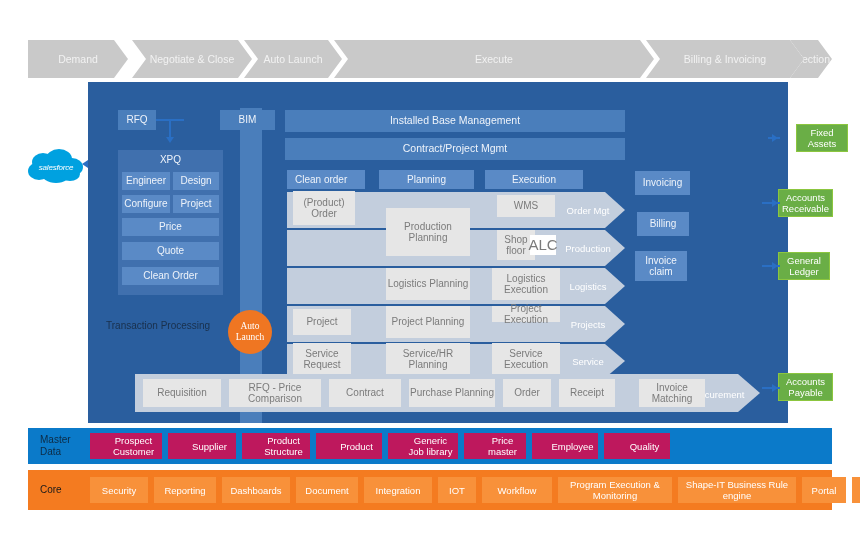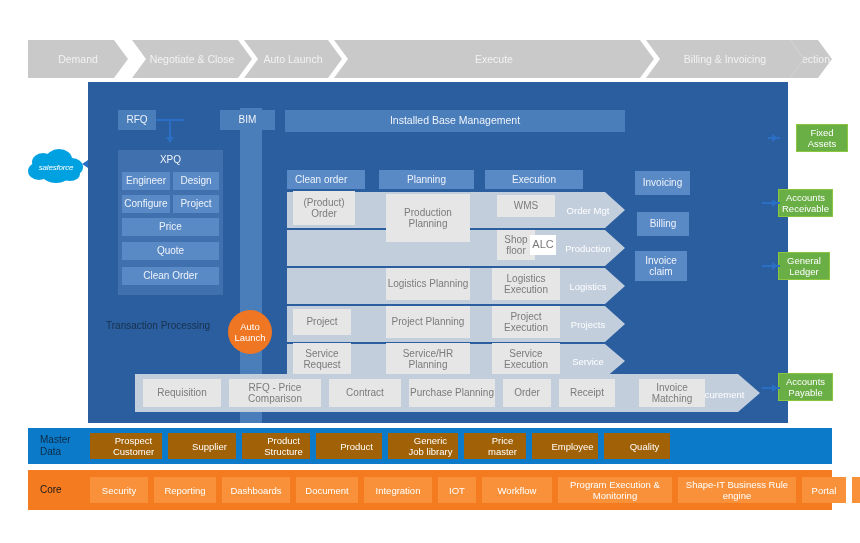--- a/index.html
+++ b/index.html
@@ -76,21 +76,21 @@
     font-size: 10px;
   }
   .bx-gray {
     background: #e6e6e6;
     color: #7b7b7b;
     font-size: 10px;
   }
   .bx-white {
     background: #ffffff;
     color: #7b7b7b;
-    font-size: 11px;
+    font-size: 15px;
   }
   .bx-green {
     background: #6aae46;
     color: #ffffff;
     font-size: 9.5px;
     border: 1px solid #8cc63f;
   }
 
   
   .xpq-box {
@@ -146,20 +146,21 @@
     border-radius: 50%;
     background: #ef7622;
     color: #ffffff;
     font-size: 9.5px;
     display: flex;
     flex-direction: column;
     align-items: center;
     justify-content: center;
     line-height: 11px;
     text-align: center;
+    font-family: Liberation Serif, serif;
   }
 
   
   .sf-cloud {
     position: absolute;
     left: 26px; top: 148px;
     width: 60px; height: 38px;
   }
   .sf-text {
     position: absolute;
@@ -223,21 +224,21 @@
     margin-right: 6px;
     display: flex;
     align-items: center;
     justify-content: center;
     text-align: center;
     color: #ffffff;
     font-size: 9.5px;
     line-height: 11px;
     padding: 0 5px;
   }
-  .chip-md { background: #a16207; padding-left: 20px; }
+  .chip-md { background: #be185d; padding-left: 20px; }
   .chip-core { background: #f8913a; }
 </style>
 </head>
 <body>
 
 <div id="canvas">
 
   <div class="phase-ribbon">
     <div class="phase chev" style="left:0px;width:100px;">
       <span class="phase-label">Demand</span>
@@ -312,20 +313,23 @@
   <div class="bx bx-blue-lite" style="left:122px;top:242px;width:97px;height:18px;">
     <span>Quote</span>
   </div>
   <div class="bx bx-blue-lite" style="left:122px;top:267px;width:97px;height:18px;">
     <span>Clean Order</span>
   </div>
 
   <div class="bx bx-blue" style="left:285px;top:110px;width:340px;height:22px;font-size:10.5px;">
     <span>Installed Base Management</span>
   </div>
+  <div class="bx bx-blue" style="left:285px;top:138px;width:340px;height:22px;font-size:10.5px;">
+    <span>Contract/Project Mgmt</span>
+  </div>
 
   <div class="bx bx-blue-lite" style="left:287px;top:170px;width:78px;height:19px;justify-content:flex-start;padding-left:8px;">
     <span>Clean order</span>
   </div>
   <div class="bx bx-blue-lite" style="left:379px;top:170px;width:95px;height:19px;">
     <span>Planning</span>
   </div>
   <div class="bx bx-blue-lite" style="left:485px;top:170px;width:98px;height:19px;">
     <span>Execution</span>
   </div>
@@ -338,21 +342,21 @@
 
   <div class="band-label" style="left:558px;top:205px;width:60px;">Order Mgt</div>
   <div class="band-label" style="left:558px;top:243px;width:60px;">Production</div>
   <div class="band-label" style="left:558px;top:281px;width:60px;">Logistics</div>
   <div class="band-label" style="left:558px;top:319px;width:60px;">Projects</div>
   <div class="band-label" style="left:558px;top:356px;width:60px;">Service</div>
 
   <div class="bx bx-gray" style="left:293px;top:191px;width:62px;height:34px;flex-direction:column;">
     <span>(Product) Order</span>
   </div>
-  <div class="bx bx-gray" style="left:386px;top:194px;width:84px;height:48px;">
+  <div class="bx bx-gray" style="left:386px;top:208px;width:84px;height:48px;">
     <span>Production Planning</span>
   </div>
   <div class="bx bx-gray" style="left:497px;top:195px;width:58px;height:22px;">
     <span>WMS</span>
   </div>
 
   <div class="bx bx-gray" style="left:497px;top:230px;width:38px;height:30px;">
     <span>Shop floor</span>
   </div>
   <div class="bx bx-white" style="left:530px;top:235px;width:26px;height:20px;">
@@ -365,21 +369,21 @@
   <div class="bx bx-gray" style="left:492px;top:268px;width:68px;height:32px;">
     <span>Logistics Execution</span>
   </div>
 
   <div class="bx bx-gray" style="left:293px;top:309px;width:58px;height:26px;">
     <span>Project</span>
   </div>
   <div class="bx bx-gray" style="left:386px;top:306px;width:84px;height:32px;">
     <span>Project Planning</span>
   </div>
-  <div class="bx bx-gray" style="left:492px;top:306px;width:68px;height:32px;">
+  <div class="bx bx-gray" style="left:492px;top:306px;width:68px;height:16px;">
     <span>Project Execution</span>
   </div>
 
   <div class="bx bx-gray" style="left:293px;top:343px;width:58px;height:32px;">
     <span>Service Request</span>
   </div>
   <div class="bx bx-gray" style="left:386px;top:343px;width:84px;height:32px;">
     <span>Service/HR Planning</span>
   </div>
   <div class="bx bx-gray" style="left:492px;top:343px;width:68px;height:32px;">

